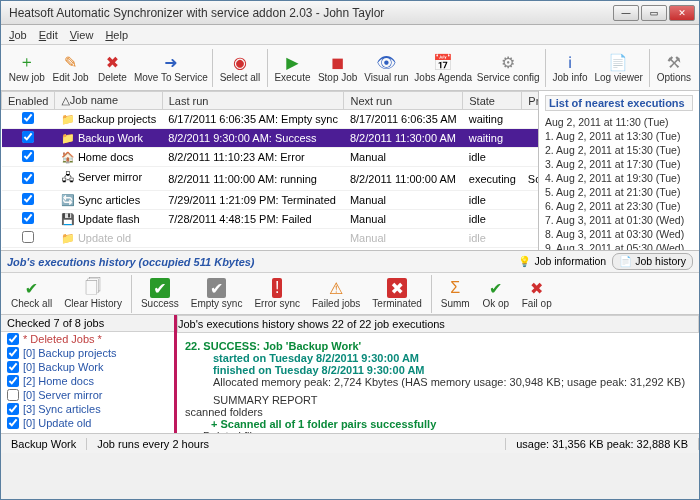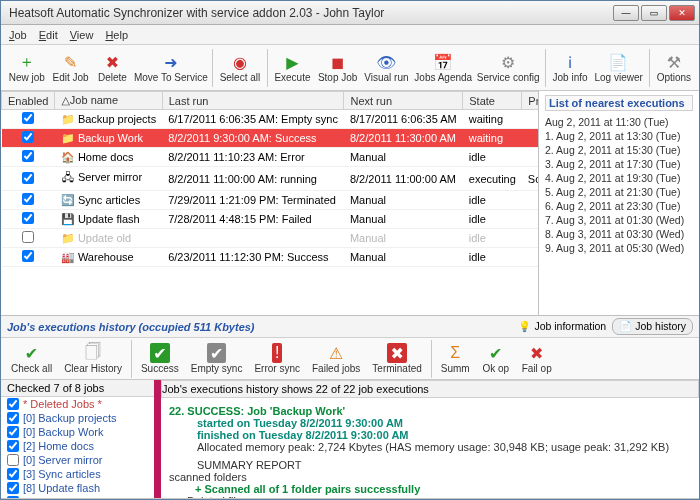--- a/index.html
+++ b/index.html
@@ -12,39 +12,39 @@
 .winbtn.max{background:linear-gradient(#f8f8f8,#d8d8d8)}
 .winbtn.close{background:linear-gradient(#e07070,#c83030);color:#fff}
 .menubar{height:20px;background:#f4f4f4;display:flex;align-items:center;gap:12px;padding:0 8px;border-bottom:1px solid #d0d0d0;color:#333}
 .menubar span{cursor:pointer}
 .menubar span:first-letter{text-decoration:underline}
 .toolbar{height:46px;background:#f9f9f9;border-bottom:1px solid #c8c8c8;display:flex;align-items:center;padding:2px 4px;gap:0}
 .tbtn{display:flex;flex-direction:column;align-items:center;justify-content:center;padding:2px 6px;cursor:pointer;border-radius:3px;min-width:40px}
 .tbtn .ic{font-size:16px;height:20px;display:flex;align-items:center}
 .tbtn .lb{font-size:10px;color:#333;white-space:nowrap}
 .tsep{width:1px;background:#c8c8c8;height:38px;margin:0 3px}
-.main{display:flex;height:225px;border-bottom:1px solid #c0c0c0}
+.main{display:flex;height:160px;border-bottom:1px solid #c0c0c0}
 .grid-wrap{flex:1;overflow:auto;background:#fff;border-right:1px solid #c0c0c0}
 table.grid{border-collapse:collapse;width:100%;font-size:11px}
 .grid th{background:#f2f2f2;border:1px solid #d0d0d0;text-align:left;padding:2px 6px;font-weight:normal;color:#333;position:sticky;top:0}
 .grid td{border-bottom:1px solid #f0f0f0;padding:2px 6px;white-space:nowrap}
-.grid tr.sel td{background:#ef4444;color:#fff}
+.grid tr.sel td{background:#4c1d95;color:#fff}
 .grid tr.dis td{color:#b8b8b8}
 .jobic{display:inline-block;width:14px;text-align:center;margin-right:3px}
 .side{width:160px;background:#fff;padding:4px 6px;overflow:auto}
 .side h4{color:#2855a8;font-size:11px;font-weight:bold;margin-bottom:3px;border:1px solid #d0d0d0;padding:1px 3px;background:#f8f8f8}
 .side div{font-size:10.5px;color:#333;padding:1px 0}
 .histhdr{height:22px;background:#f4f4f4;display:flex;align-items:center;justify-content:space-between;padding:0 6px;border-bottom:1px solid #d0d0d0}
 .histhdr .t{color:#2855a8;font-weight:bold;font-style:italic;font-size:11px}
 .histhdr .r{display:flex;gap:6px;align-items:center;font-size:10.5px}
 .histhdr .r span{cursor:pointer}
 .histhdr .tabbtn{border:1px solid #b0b0b0;padding:1px 6px;background:#eee;border-radius:7px}
 .toolbar2{height:42px;background:#f9f9f9;display:flex;align-items:center;padding:2px 4px;border-bottom:1px solid #c8c8c8}
 .bottom{display:flex;height:118px;background:#fff}
-.checklist{width:160px;border-right:7px solid #be185d;overflow:auto}
+.checklist{width:176px;border-right:3px solid #be185d;overflow:auto}
 .checklist .hdr{background:#f2f2f2;border-bottom:1px solid #d0d0d0;padding:2px 6px;font-size:11px}
 .checklist label{display:flex;align-items:flex-start;gap:4px;padding:1px 6px;font-size:11px;color:#2855a8;cursor:pointer}
 .checklist label.del{color:#c04040}
 .execlog{flex:1;overflow:auto;padding:4px 8px;font-size:11px}
 .execlog .hdr{background:#f2f2f2;border:1px solid #d0d0d0;padding:2px 0;margin:-4px -8px 7px -8px}
 .execlog .success{color:#0a8a3a;font-weight:bold}
 .execlog .teal{color:#0a8a7a;font-weight:bold}
 .execlog .black{color:#333}
 .execlog .ind{margin-left:28px}
 .status{height:20px;background:#f2f2f2;border-top:1px solid #c8c8c8;display:flex;align-items:center;font-size:11px}
@@ -289,21 +289,20 @@
 <div class="bottom">
   <div class="checklist">
     <div class="hdr">Checked 7 of 8 jobs</div>
     <div id="chkbody">
         <label class="del"><input type="checkbox" checked="" style=""> * Deleted Jobs *</label>
         <label><input type="checkbox" checked="" style=""> [0] Backup projects</label>
         <label><input type="checkbox" checked="" style=""> [0] Backup Work</label>
         <label><input type="checkbox" checked="" style=""> [2] Home docs</label>
         <label><input type="checkbox" style=""> [0] Server mirror</label>
         <label><input type="checkbox" checked="" style=""> [3] Sync articles</label>
-        <label><input type="checkbox" checked="" style=""> [8] Update flash</label>
         <label><input type="checkbox" checked="" style=""> [0] Update old</label>
       </div>
   </div>
   <div class="execlog">
     <div class="hdr">Job's executions history shows 22 of 22 job executions</div>
     <div class="success">22. SUCCESS: Job 'Backup Work'</div>
     <div class="teal ind">started on Tuesday 8/2/2011 9:30:00 AM</div>
     <div class="teal ind">finished on Tuesday 8/2/2011 9:30:00 AM</div>
     <div class="black ind">Allocated memory peak: 2,724 Kbytes (HAS memory usage: 30,948 KB; usage peak: 31,292 KB)</div>
     <div style="height:6px"></div>

